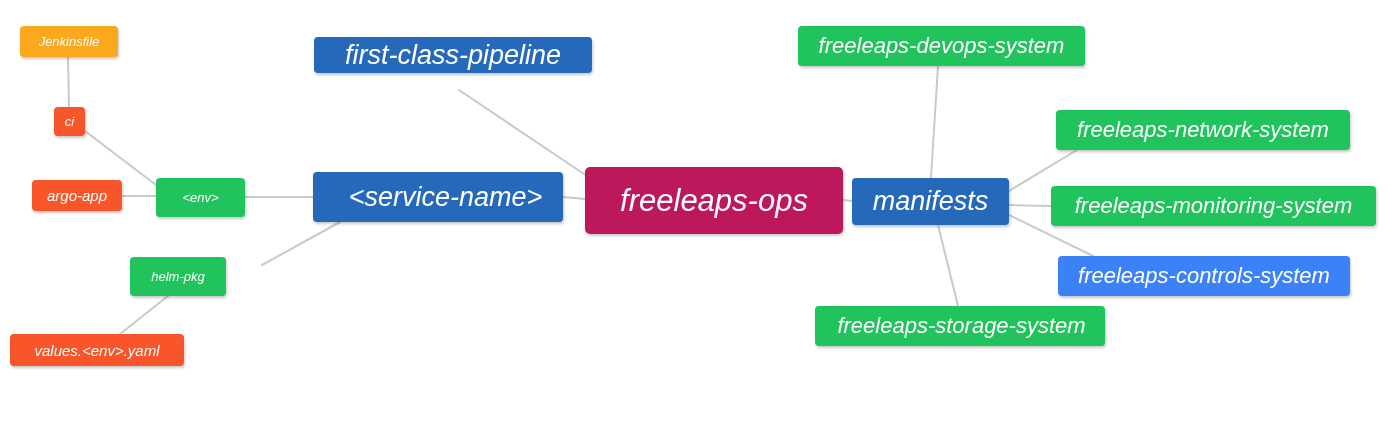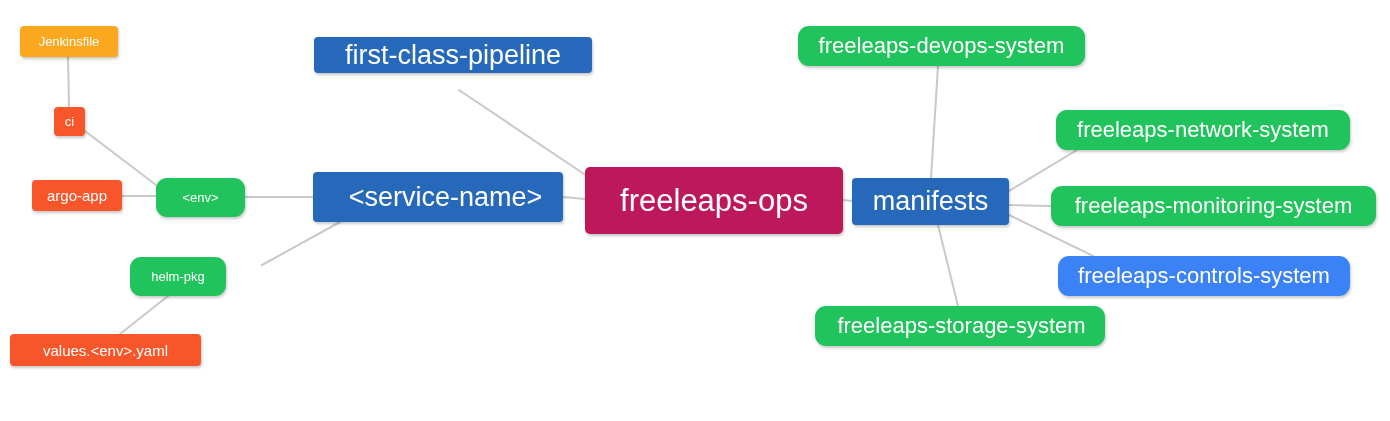--- a/index.html
+++ b/index.html
@@ -34,31 +34,32 @@
     align-items: center;
     justify-content: center;
     color: #ffffff;
     border-radius: 4px;
     white-space: nowrap;
     line-height: 1;
     text-align: center;
     box-shadow: 1px 2px 3px rgba(0,0,0,0.22);
     user-select: none;
     padding: 0 10px;
+    font-style: italic;
   }
   .node.sz-root   { font-size: 31px; border-radius: 5px; }
   .node.sz-l1     { font-size: 27px; }
   .node.sz-l2     { font-size: 22px; }
   .node.sz-l3     { font-size: 13px; }
   .node.sz-l4     { font-size: 15px; }
   .node.sz-l5     { font-size: 13px; }
 
   .c-root  { background: #3b3734; }
   .c-blue  { background: #2669bb; }
-  .c-green { background: #21c35c; border-radius: 11px; }
+  .c-green { background: #21c35c; }
   .c-red   { background: #f9552a; }
   .c-orange{ background: #fba81f; }
 </style>
 </head>
 <body>
 
 <div id="canvas">
   <svg id="edges" width="1390" height="421" viewBox="0 0 1390 421" xmlns="http://www.w3.org/2000/svg">
       <line x1="587" y1="176" x2="459" y2="90" stroke="#c9c9c9" stroke-width="2" stroke-linecap="round"></line>
       <line x1="585" y1="199" x2="563" y2="197" stroke="#c9c9c9" stroke-width="2" stroke-linecap="round"></line>
@@ -96,21 +97,21 @@
       </div>
       <div class="node c-red sz-l5" style="left: 54px; top: 107px; width: 31px; height: 29px; background: rgb(249, 85, 42);">
         <span>ci</span>
       </div>
       <div class="node c-red sz-l4" style="left: 32px; top: 180px; width: 90px; height: 31px; background: rgb(249, 85, 42);">
         <span>argo-app</span>
       </div>
       <div class="node c-orange sz-l5" style="left: 20px; top: 26px; width: 98px; height: 31px; background: rgb(251, 168, 31);">
         <span>Jenkinsfile</span>
       </div>
-      <div class="node c-red sz-l4" style="left: 10px; top: 334px; width: 191px; height: 32px; background: rgb(249, 85, 42);">
+      <div class="node c-red sz-l4" style="left: 10px; top: 334px; width: 174px; height: 32px; background: rgb(249, 85, 42);">
         <span>values.&lt;env&gt;.yaml</span>
       </div>
       <div class="node c-green sz-l2" style="left: 798px; top: 26px; width: 287px; height: 40px; background: rgb(33, 195, 92);">
         <span>freeleaps-devops-system</span>
       </div>
       <div class="node c-green sz-l2" style="left: 1056px; top: 110px; width: 294px; height: 40px; background: rgb(33, 195, 92);">
         <span>freeleaps-network-system</span>
       </div>
       <div class="node c-green sz-l2" style="left: 1051px; top: 186px; width: 325px; height: 40px; background: rgb(33, 195, 92);">
         <span>freeleaps-monitoring-system</span>

